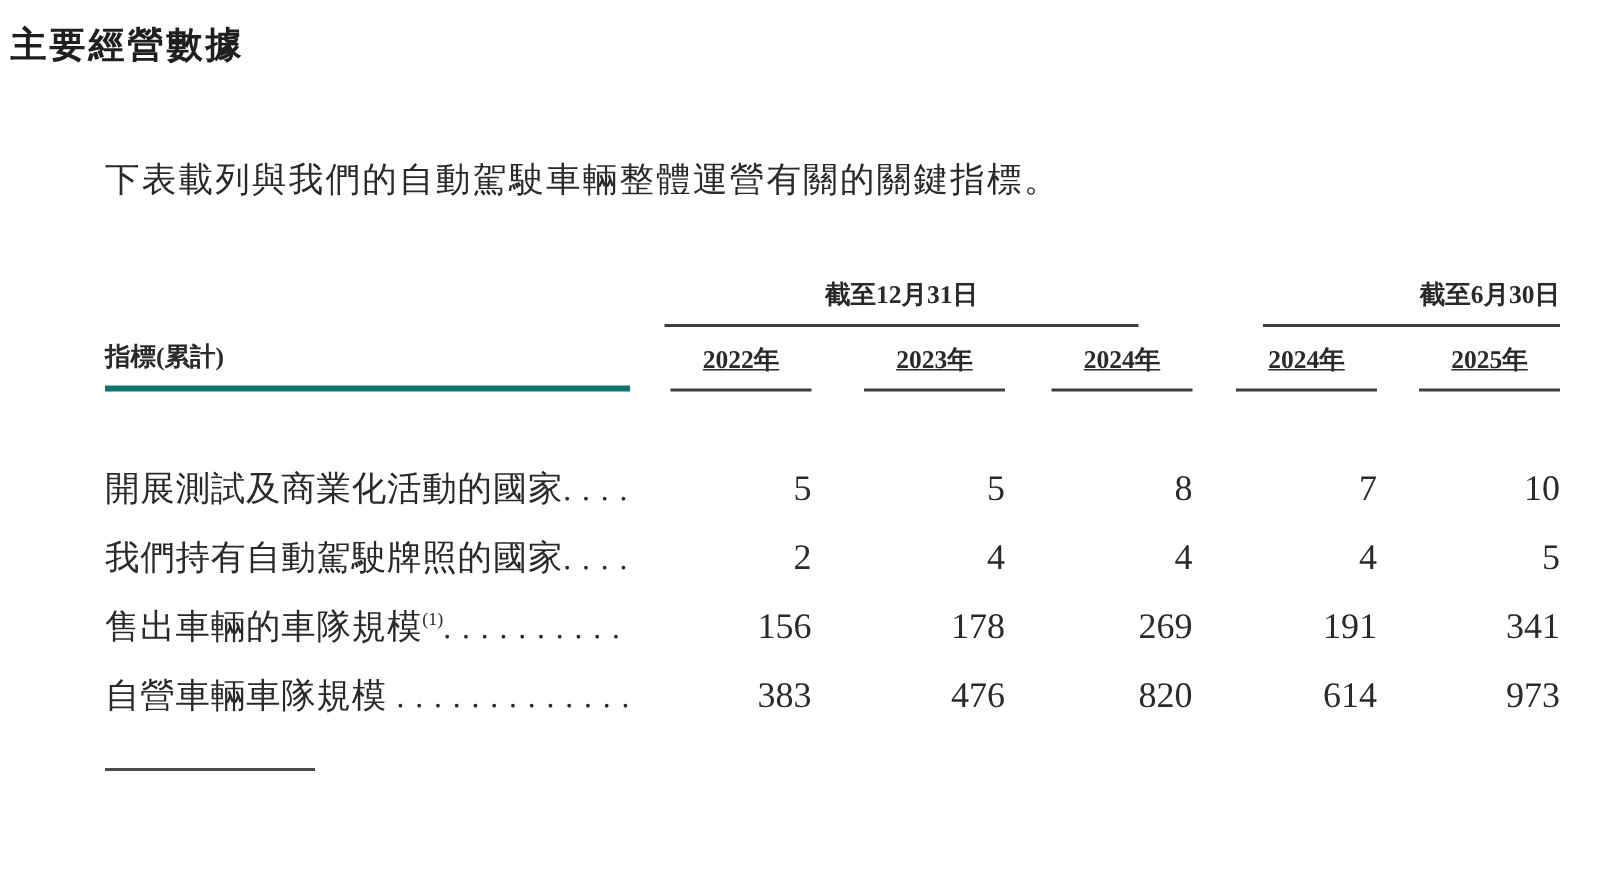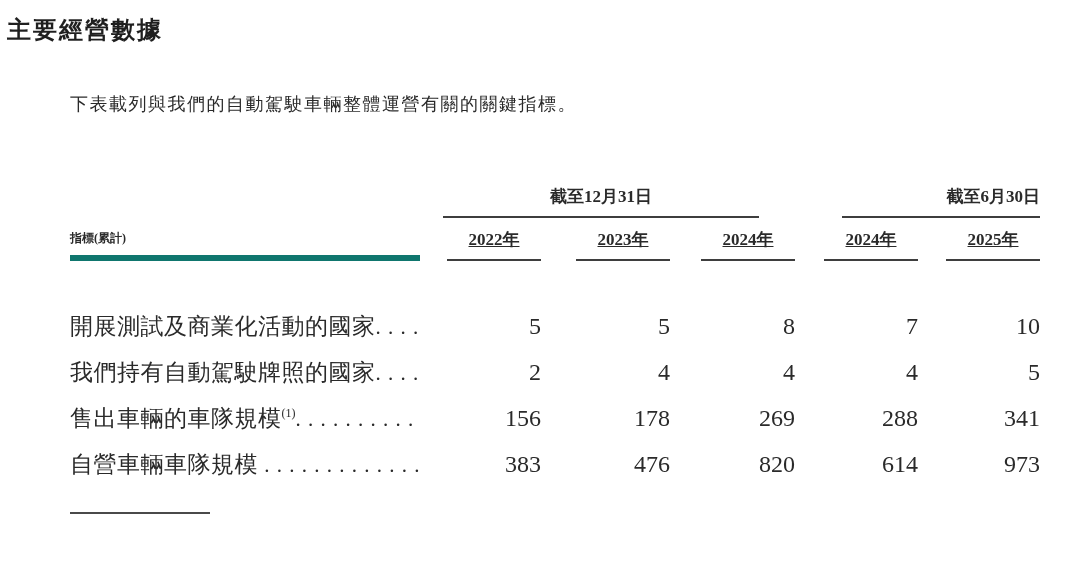--- a/index.html
+++ b/index.html
@@ -5,37 +5,37 @@
   html,body { margin:0; padding:0; background:#ffffff; }
   .page {
     position:relative; width:1080px; height:517px; background:#ffffff;
     font-family:"Liberation Serif","DejaVu Serif",serif; color:#2a2a2a; overflow:hidden;
   }
   .title {
     position:absolute; left:7px; top:14px; margin:0;
     font-size:24px; font-weight:bold; letter-spacing:2px; color:#1f1f1f;
   }
   .intro {
-    position:absolute; left:70px; top:92px; margin:0;
-    font-size:18px; letter-spacing:1.5px; white-space:nowrap;
+    position:absolute; left:70px; top:104px; margin:0;
+    font-size:23px; letter-spacing:1.5px; white-space:nowrap;
   }
   .tbl { position:absolute; left:70px; top:184px; width:970px; }
   .grouprow { display:flex; align-items:flex-end; height:34px;gap:29px; }
   .gsp1 { width:378px; }
   .gsp2 { width:27px; }
   .gcell {
     font-weight:bold; font-size:17px; text-align:center;
     border-bottom:2px solid #3e3e3e; padding-bottom:8px;
   }
   .g1 { width:347px; }
   .g2 { width:218px;text-align:right; }
   .yearrow { display:flex; align-items:flex-end; height:43px; }
   .hlabel {
-    width:350px; font-weight:bold; font-size:12px;
-    border-bottom:6px solid #0f766e; padding-bottom:8px;
+    width:350px; font-weight:bold; font-size:17px;
+    border-bottom:4px solid #0f766e; padding-bottom:8px;
   }
   .ycell { display:flex; justify-content:flex-end;text-decoration:underline; }
   .c1 { width:121px; } .c2 { width:129px; } .c3 { width:125px; }
   .c4 { width:123px; } .c5 { width:122px; }
   .yu {
     width:94px; text-align:center; font-weight:bold; font-size:17px;
     border-bottom:2px solid #3e3e3e; padding-bottom:8px;
   }
   .rows { margin-top:42px; }
   .drow { display:flex; align-items:baseline; height:46px; }
@@ -105,21 +105,21 @@
         <div class="dval c3">4</div>
         <div class="dval c4">4</div>
         <div class="dval c5">5</div>
       </div>
 
       <div class="drow">
         <div class="dlabel"><span>售出車輛的車隊規模</span><sup>(1)</sup><span class="dots">. . . . . . . . . . .</span></div>
         <div class="dval c1">156</div>
         <div class="dval c2">178</div>
         <div class="dval c3">269</div>
-        <div class="dval c4">288</div>
+        <div class="dval c4">191</div>
         <div class="dval c5">341</div>
       </div>
 
       <div class="drow">
         <div class="dlabel"><span>自營車輛車隊規模</span><sup></sup><span class="dots"> . . . . . . . . . . . . .</span></div>
         <div class="dval c1">383</div>
         <div class="dval c2">476</div>
         <div class="dval c3">820</div>
         <div class="dval c4">614</div>
         <div class="dval c5">973</div>

